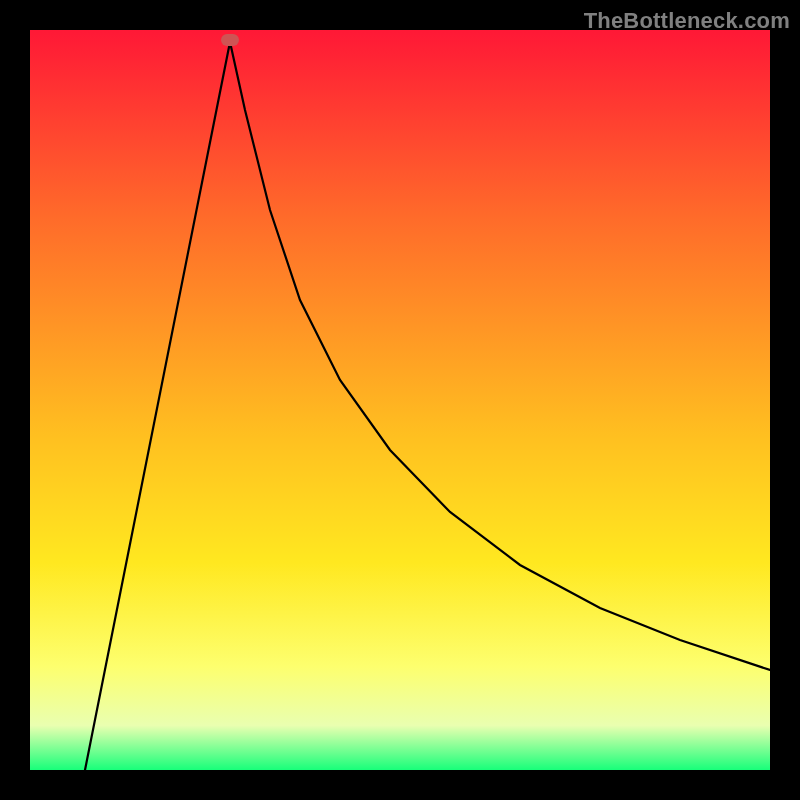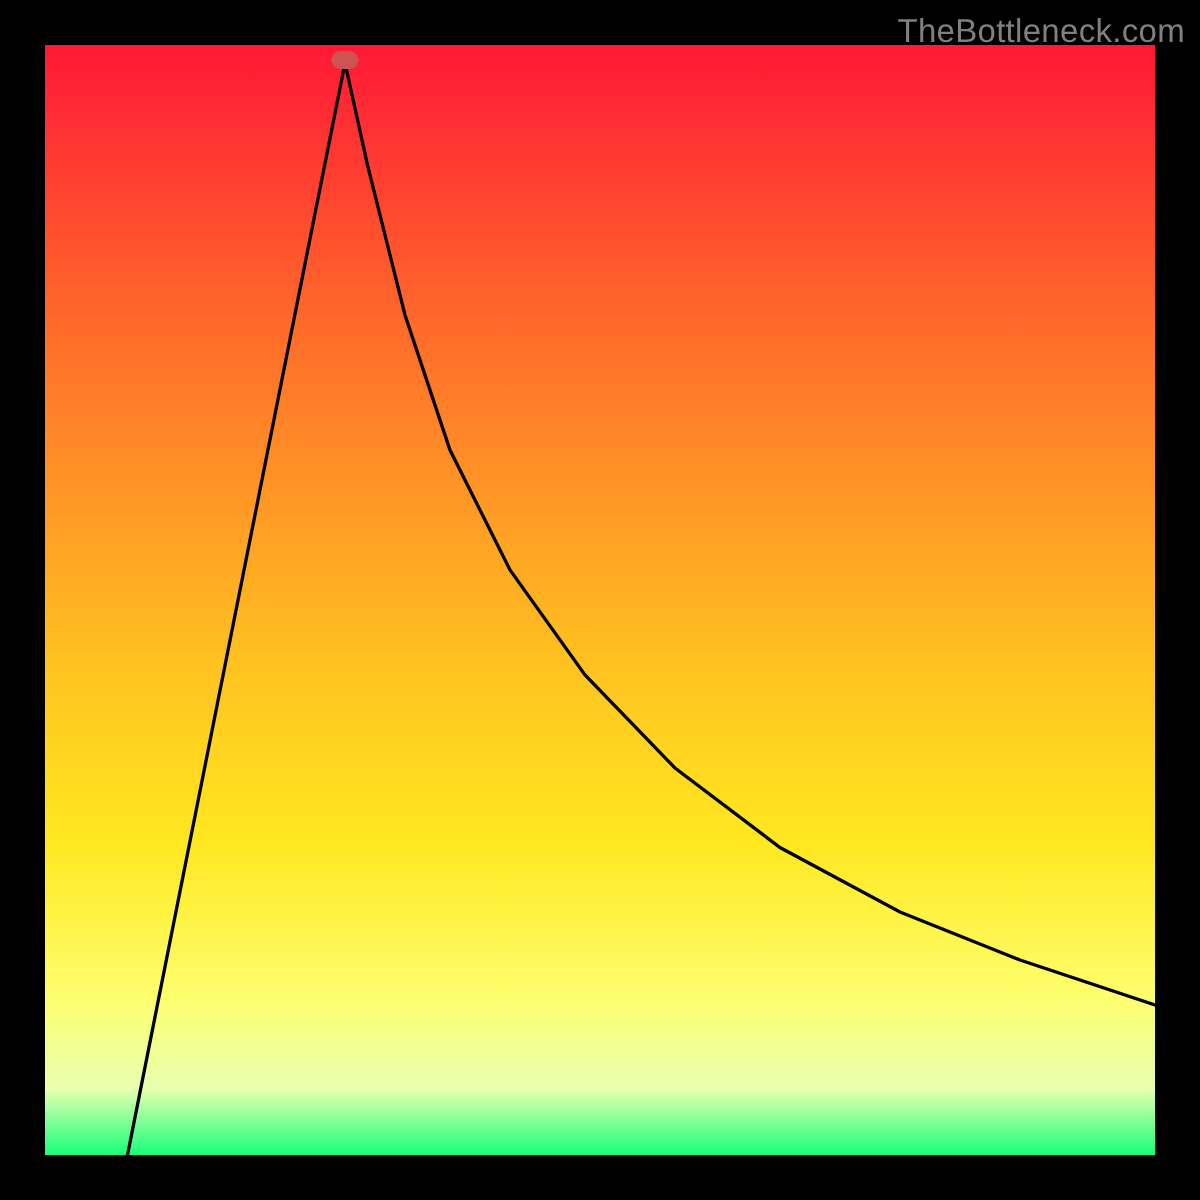--- a/index.html
+++ b/index.html
@@ -18,21 +18,21 @@
     width: 740px;
     height: 740px;
     box-sizing: border-box;
   }
   .watermark {
     position: absolute;
     top: 8px;
     right: 10px;
     color: #808080;
     font-size: 22px;
-    font-weight: 400;
+    font-weight: 700;
     letter-spacing: 0.2px;
     z-index: 5;
   }
   .marker {
     position: absolute;
     width: 18px;
     height: 12px;
     background: #ce5454;
     border-radius: 6px;
     transform: translate(-50%, -50%);

